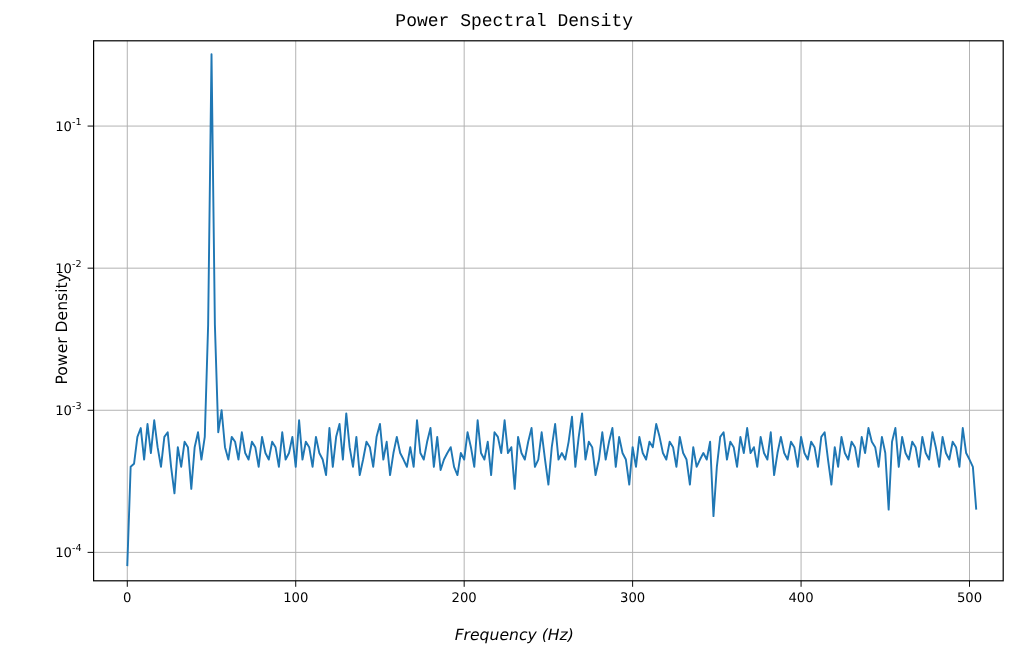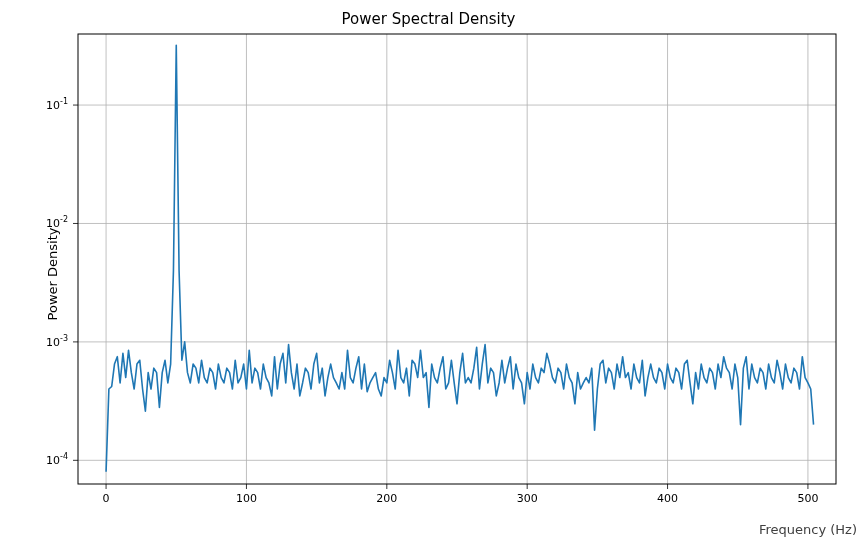--- a/index.html
+++ b/index.html
@@ -16,28 +16,30 @@
     left: 0; top: 0;
     width: 857px; height: 547px;
   }
   .title {
     position: absolute;
     top: 10px;
     left: 0; right: 0;
     text-align: center;
     font-size: 15px;
     color: #000;
+    font-family: Liberation Mono, monospace;
   }
   .xlabel {
     position: absolute;
     bottom: 10px;
     left: 0; right: 0;
-    text-align: right;
+    text-align: center;
     font-size: 13px;
-    color: #404040;
+    color: #000000;
+    font-style: italic;
   }
   .ylabel {
     position: absolute;
     left: 6px;
     top: 50%;
     transform: translateY(-50%) rotate(-90deg);
     transform-origin: center;
     font-size: 13px;
     color: #000;
     white-space: nowrap;

